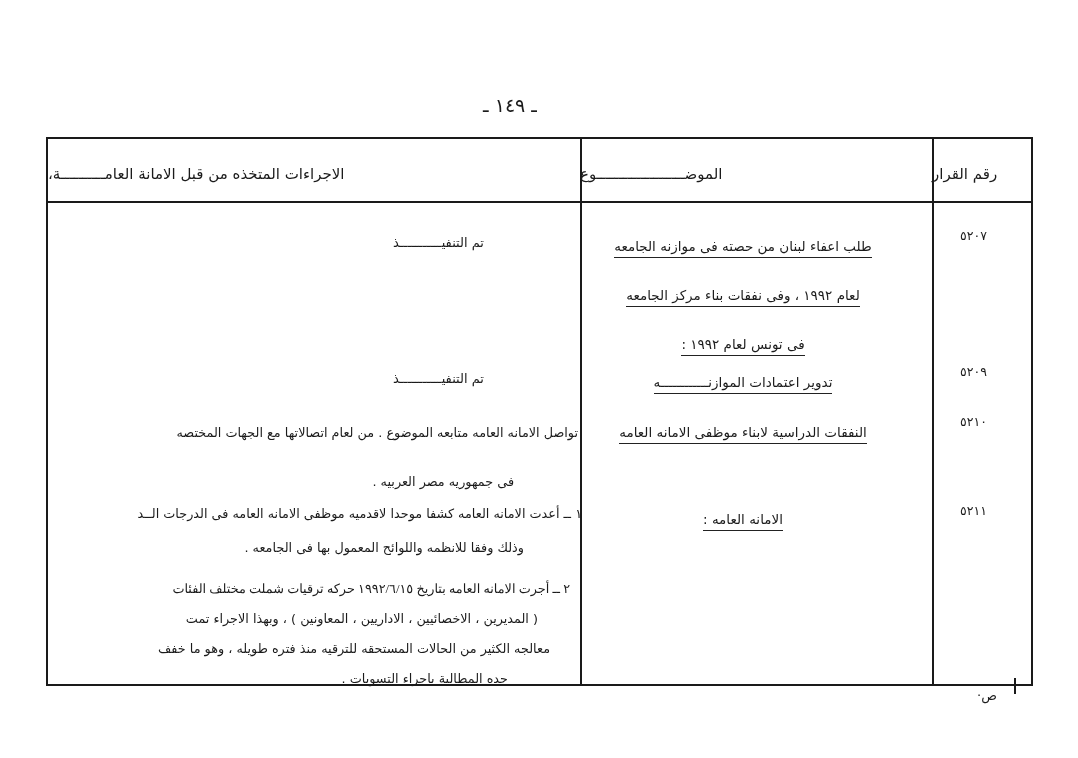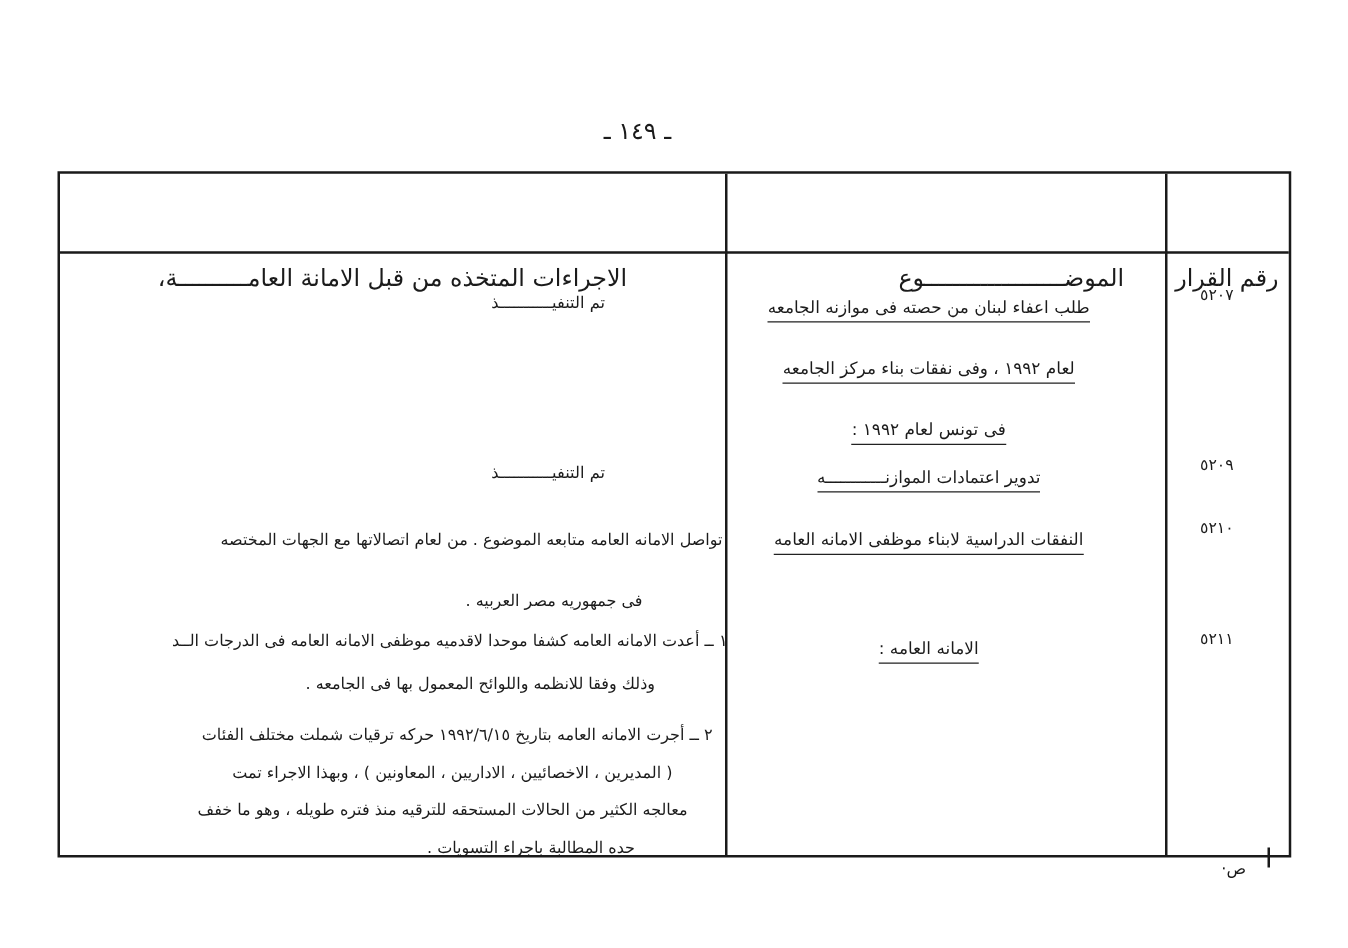--- a/index.html
+++ b/index.html
@@ -21,23 +21,23 @@
     border:2px solid #1a1a1a;box-sizing:border-box;
   }
   .thead{
     position:absolute;top:0;left:0;right:0;height:64px;
     border-bottom:2px solid #1a1a1a;box-sizing:border-box;
   }
   .col-sep{position:absolute;top:0;bottom:0;width:2px;background:#1a1a1a;}
   .sep-a{left:532px;}
   .sep-b{left:884px;}
 
-  .th{position:absolute;direction:rtl;text-align:center;font-size:19px;margin-top:47px;}
+  .th{position:absolute;direction:rtl;text-align:left;font-size:15px;}
   .th-actions{left:0;width:532px;top:26px;}
-  .th-subject{left:559px;width:404px;top:26px;}
+  .th-subject{left:532px;width:404px;top:26px;}
   .th-no{left:884px;width:99px;top:26px;}
 
   .tbody{position:absolute;top:64px;left:0;right:0;bottom:0;}
 
   .row{position:absolute;left:0;right:0;}
   .row-1{top:19px;}
   .row-2{top:155px;}
   .row-3{top:205px;}
   .row-4{top:294px;}
 
@@ -54,21 +54,21 @@
   .action-simple{text-align:right;padding-right:104px;line-height:42px;font-size:13px;white-space:nowrap;}
 
   .act-line{text-align:right;padding-right:10px;line-height:49px;font-size:12.8px;white-space:nowrap;}
   .row-3 .act-line.l2{padding-right:74px;}
 
   .act-item .act-line{line-height:34px;}
   .act-item-1 .act-line.l1{padding-right:6px;}
   .act-item-1 .act-line.l2{padding-right:64px;}
   .act-item-2{margin-top:9px;}
   .act-item-2 .act-line{line-height:30px;}
-  .act-item-2 .act-line.l1{padding-right:18px;}
+  .act-item-2 .act-line.l1{padding-right:18px;font-family:Liberation Serif, serif;}
   .act-item-2 .act-line.l2{padding-right:50px;}
   .act-item-2 .act-line.l3{padding-right:38px;}
   .act-item-2 .act-line.l4{padding-right:80px;}
 
   .footer-mark{
     position:absolute;top:688px;left:962px;width:50px;text-align:center;
     font-size:13px;direction:rtl;
   }
   .table-tick{position:absolute;left:1014px;top:678px;width:2px;height:16px;background:#1a1a1a;}
 </style>

